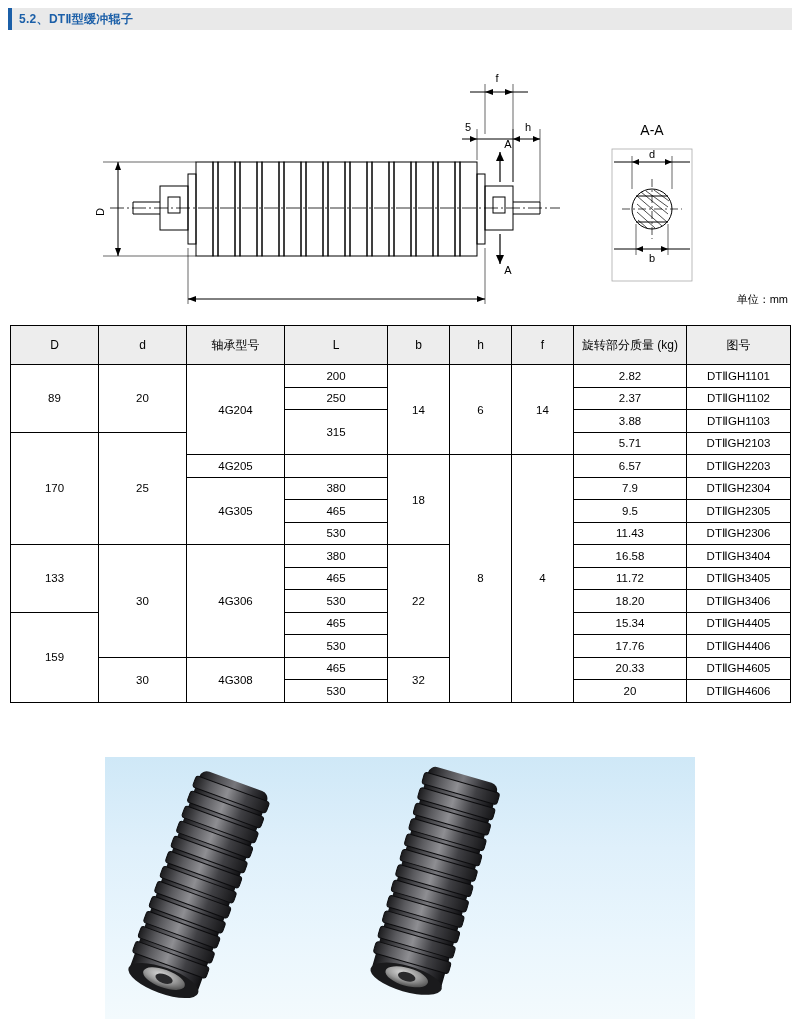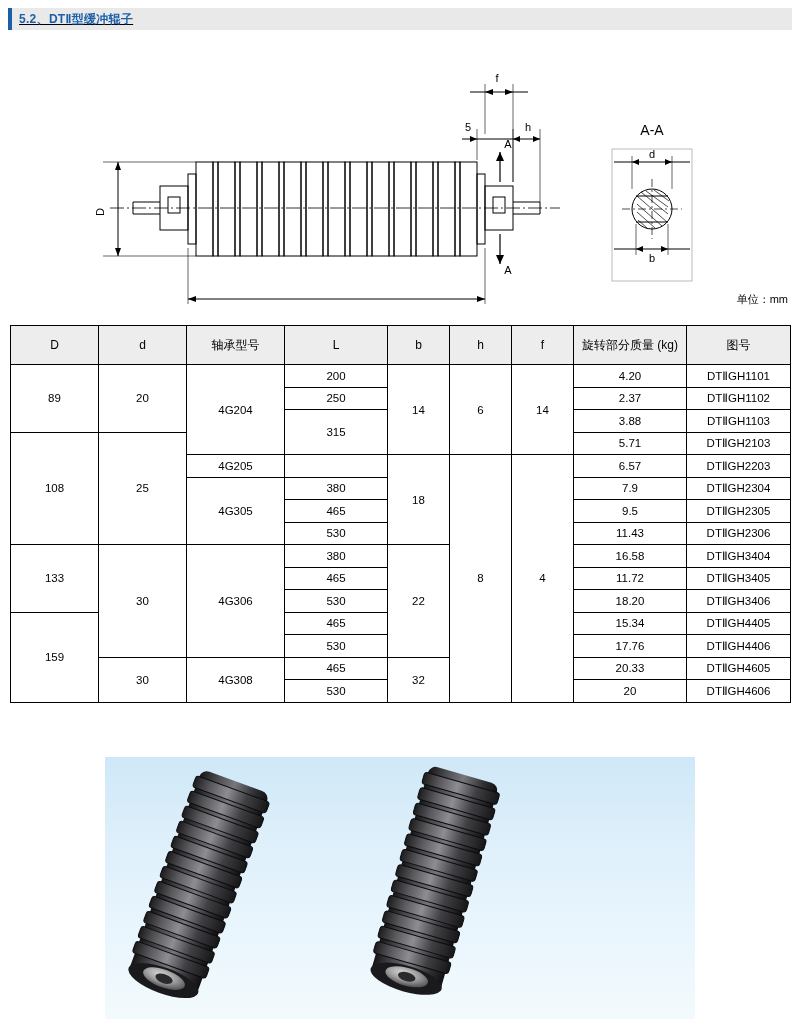--- a/index.html
+++ b/index.html
@@ -10,21 +10,21 @@
     color:#000;
     position:relative;
     overflow:hidden;
   }
   
   .header{
     position:absolute;left:8px;top:8px;width:784px;height:22px;
     background:#e9e9e9;
     border-left:4px solid #1b5fa8;
     box-sizing:border-box;
-    display:flex;align-items:center;text-decoration:underline;
+    display:flex;align-items:center;
   }
   .header .title{
     font-size:12px;font-weight:bold;color:#1b5fa8;
     padding-left:7px;letter-spacing:0.3px;
   }
   
   .drawing{
     position:absolute;left:0;top:34px;width:800px;height:270px;
   }
   .drawing svg{display:block;}
@@ -226,38 +226,38 @@
   <tbody>
 
     <tr>
       <td rowspan="3">89</td>
       <td rowspan="3">20</td>
       <td rowspan="4">4G204</td>
       <td>200</td>
       <td rowspan="4">14</td>
       <td rowspan="4">6</td>
       <td rowspan="4">14</td>
-      <td>4.20</td>
+      <td>2.82</td>
       <td>DTⅡGH1101</td>
     </tr>
 
     <tr>
       <td>250</td>
       <td>2.37</td>
       <td>DTⅡGH1102</td>
     </tr>
 
     <tr>
       <td rowspan="2">315</td>
       <td>3.88</td>
       <td>DTⅡGH1103</td>
     </tr>
 
     <tr>
-      <td rowspan="5">108</td>
+      <td rowspan="5">170</td>
       <td rowspan="5">25</td>
       <td>5.71</td>
       <td>DTⅡGH2103</td>
     </tr>
 
     <tr>
       <td>4G205</td>
       <td></td>
       <td rowspan="4">18</td>
       <td rowspan="11">8</td>

